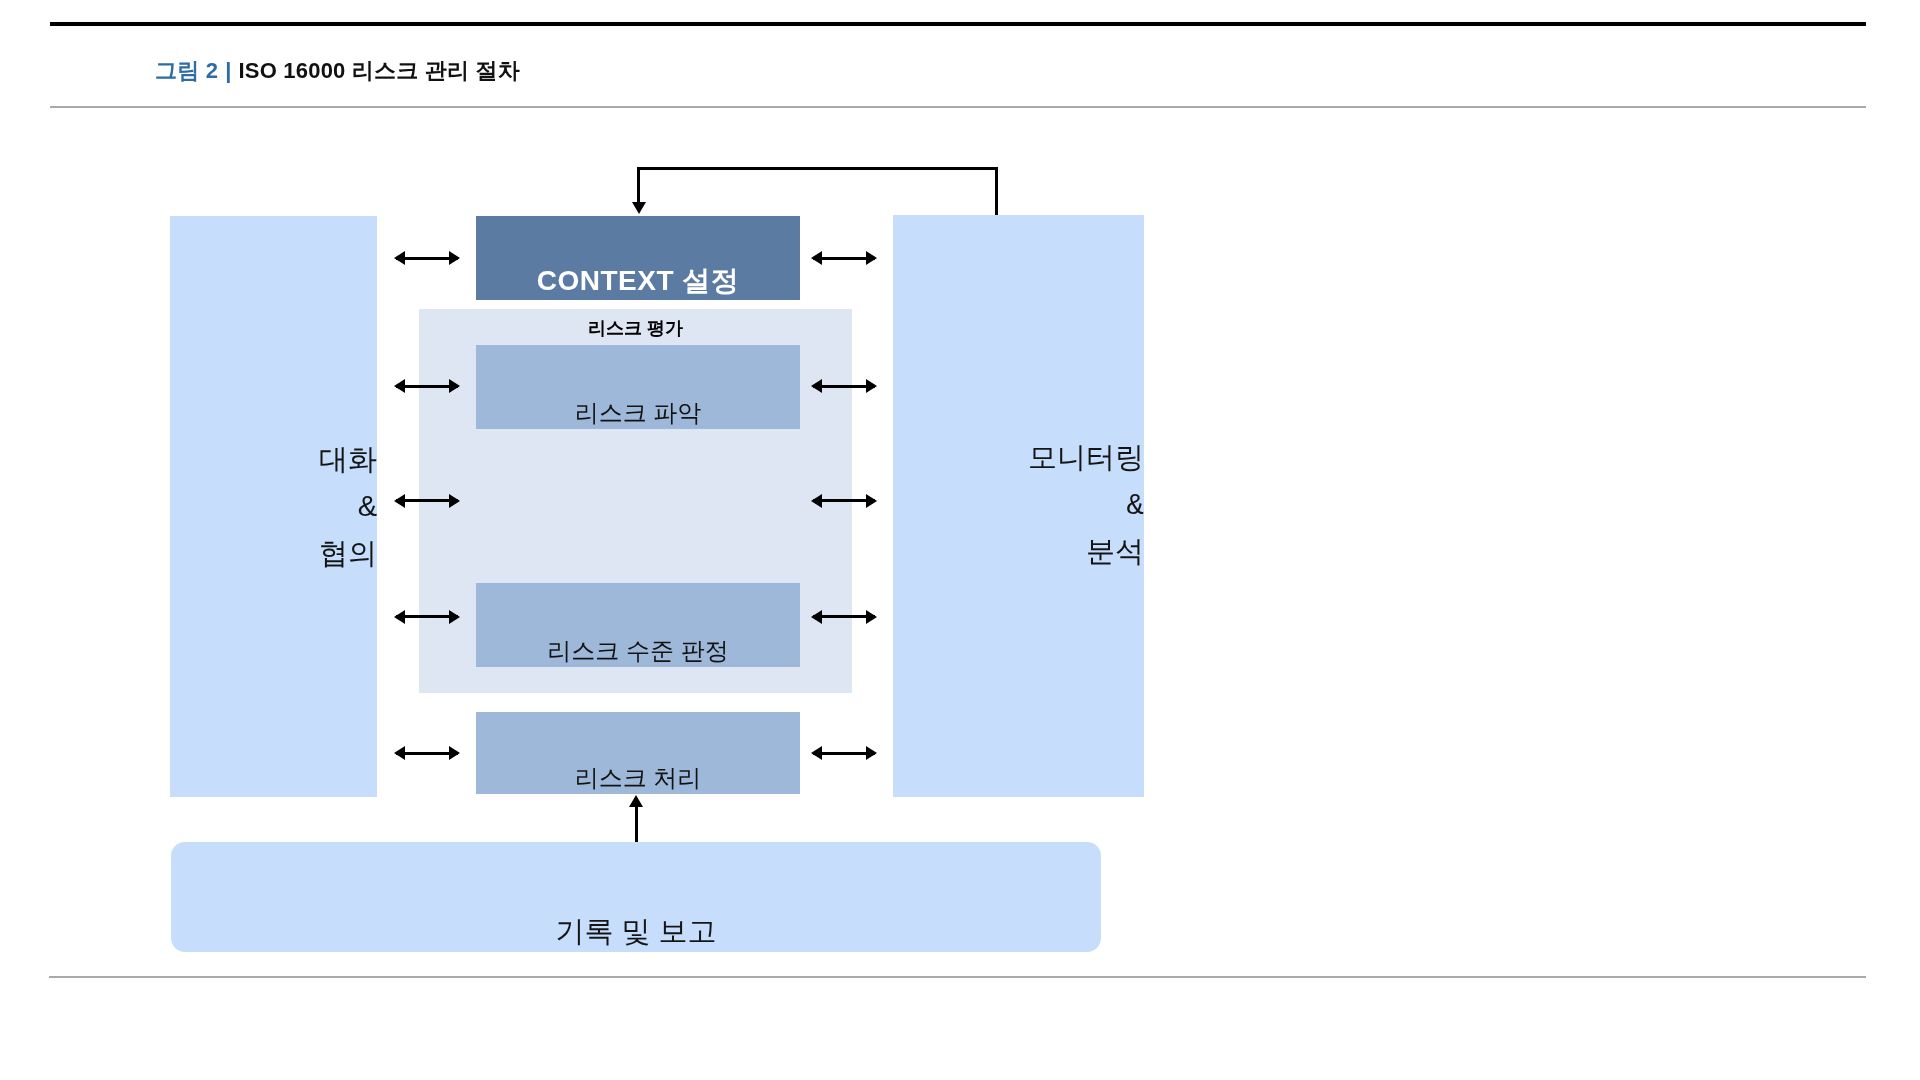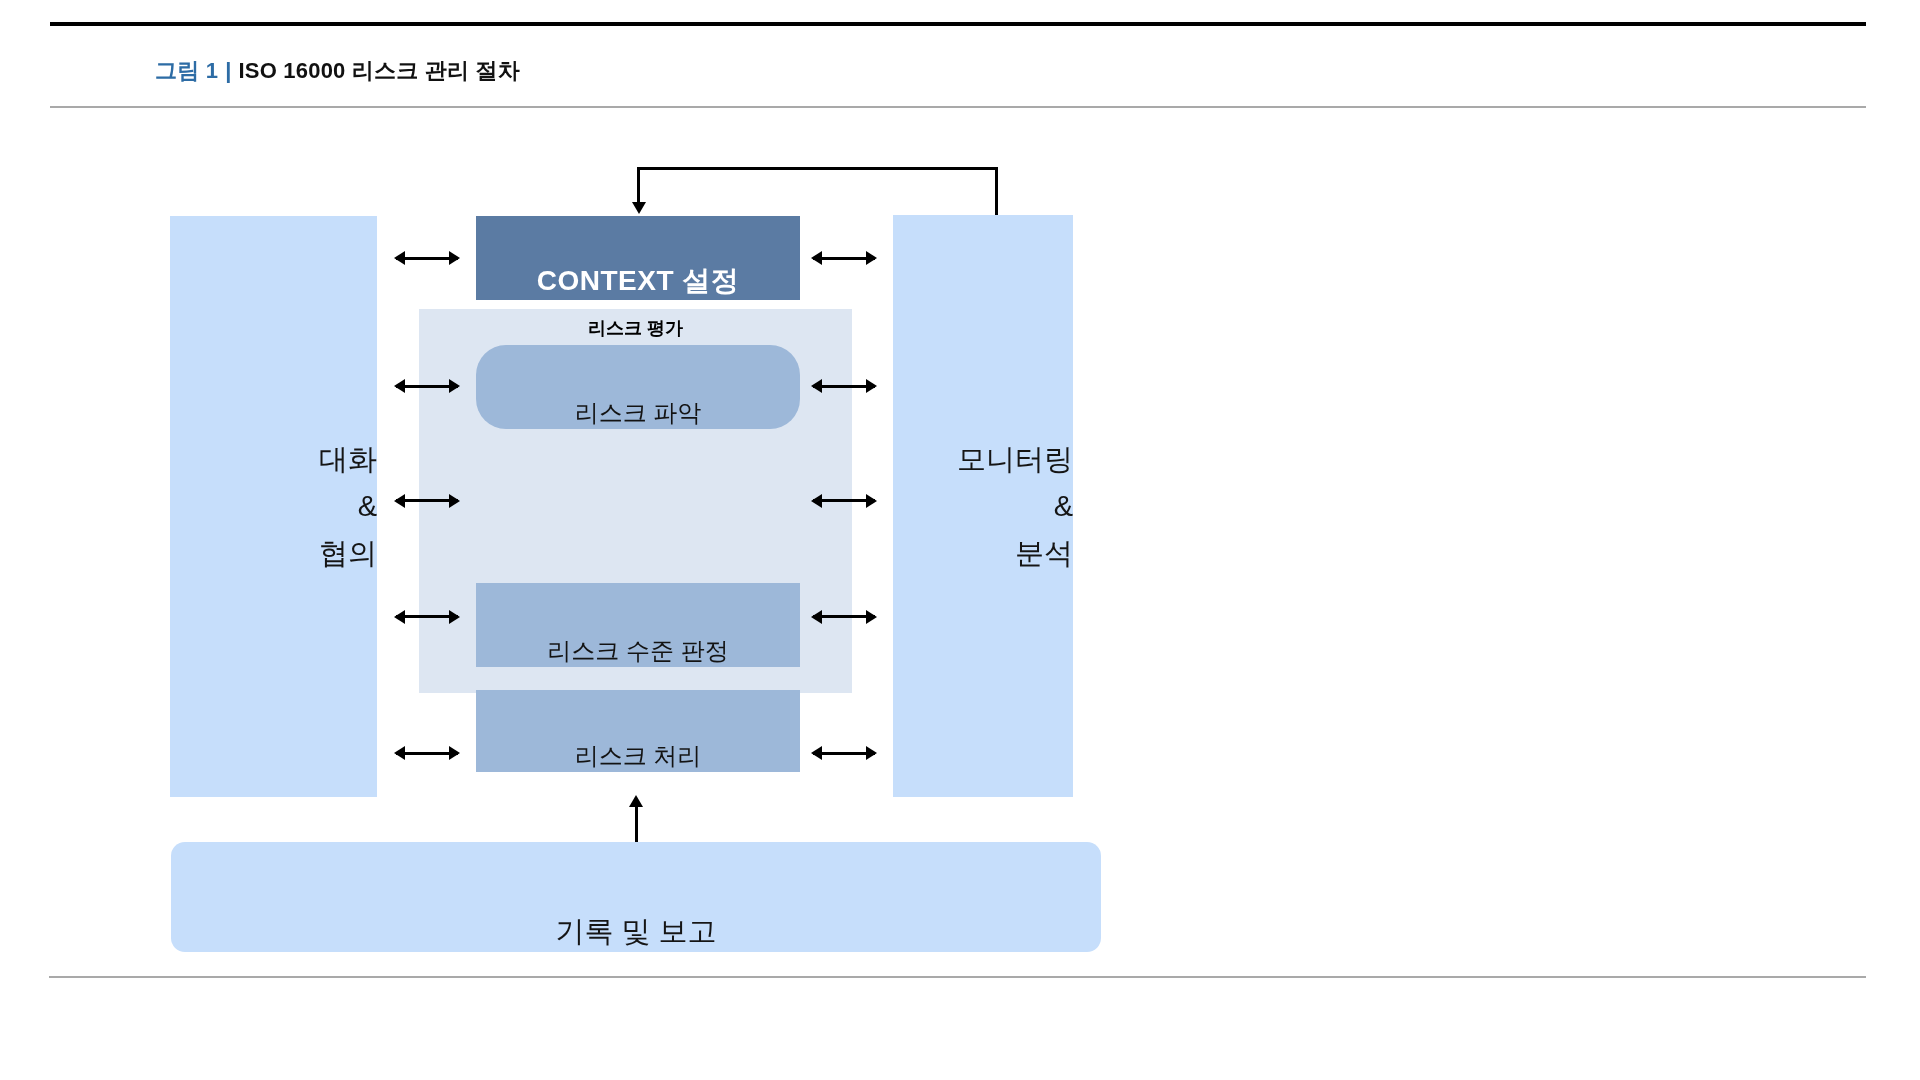--- a/index.html
+++ b/index.html
@@ -30,47 +30,47 @@
 
   
   .box { display: flex; align-items: flex-end; justify-content: center; text-align: center; }
 
   .side-box {
     background: var(--outer);
     font-size: 29px; line-height: 47px; font-weight: 300; color: #151515;
     flex-direction: column;
   }
   .left-box  { left: 170px; top: 216px; width: 207px; height: 581px; }
-  .right-box { left: 893px; top: 215px; width: 180px; height: 582px; }
+  .right-box { left: 893px; top: 215px; width: 251px; height: 582px; font-family: Liberation Mono, monospace; }
 
   .context-box {
     left: 476px; top: 216px; width: 324px; height: 84px;
     background: var(--context);
     color: #ffffff; font-size: 28px; font-weight: bold; letter-spacing: 0.5px;
   }
 
   .assess-container {
     left: 419px; top: 309px; width: 433px; height: 384px;
     background: var(--container);
   }
   .assess-label {
     position: absolute; left: 0; top: 7px; width: 100%;
     text-align: center; font-size: 18px; font-weight: bold; color: #000000;
   }
   .step-box {
     position: absolute; left: 57px; width: 324px; height: 84px;
     background: var(--inner);
     font-size: 24px; font-weight: 300; color: #131313;
   }
-  .step-0 { top: 36px; border-radius: 30px; }
+  .step-0 { top: 36px; }
   .step-1 { top: 150px; }
   .step-2 { top: 274px; }
 
   .treatment-box {
-    left: 476px; top: 690px; width: 324px; height: 82px;
+    left: 476px; top: 712px; width: 324px; height: 82px;
     background: var(--inner);
     font-size: 24px; font-weight: 300; color: #131313;
   }
 
   .record-box {
     left: 171px; top: 842px; width: 930px; height: 110px;
     background: var(--outer);
     font-size: 29px; font-weight: 300; color: #151515; border-radius: 14px;
   }
 
@@ -112,21 +112,21 @@
     white-space: nowrap;
   }
 </style>
 </head>
 <body>
 
 <div class="page" style="--accent: #2d6ca5; --outer: #c6defb; --container: #dde6f2; --inner: #9db8d9; --context: #5b7ba3;">
 
   <div class="abs rule-top"></div>
   <div class="abs fig-title">
-    <span class="t-prefix">그림 1</span><span class="t-sep">|</span><span class="t-main">ISO 16000 리스크 관리 절차</span>
+    <span class="t-prefix">그림 2</span><span class="t-sep">|</span><span class="t-main">ISO 16000 리스크 관리 절차</span>
   </div>
   <div class="abs rule-thin"></div>
 
   <div>
 
     <div class="fb-line fb-h"></div>
     <div class="fb-line fb-v-left"></div>
     <div class="fb-line fb-v-right"></div>
     <div class="head-down"></div>
 

